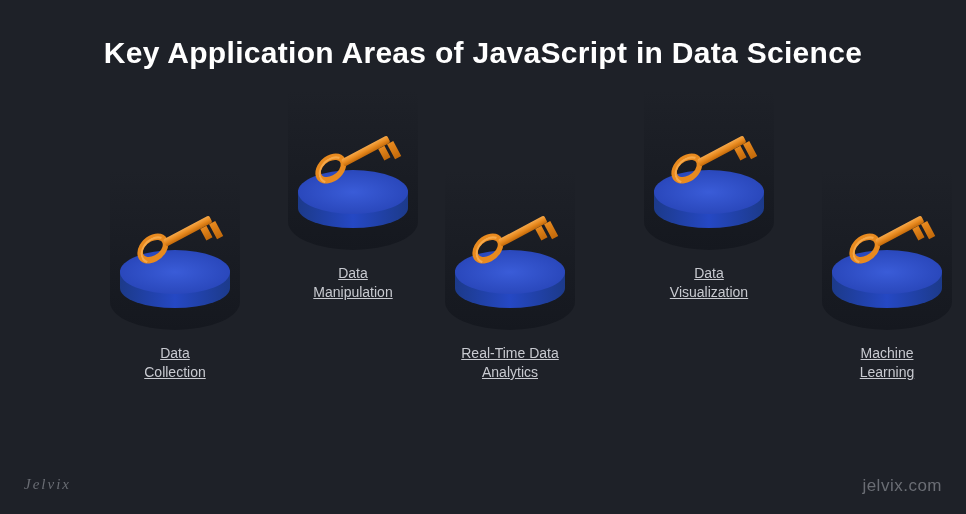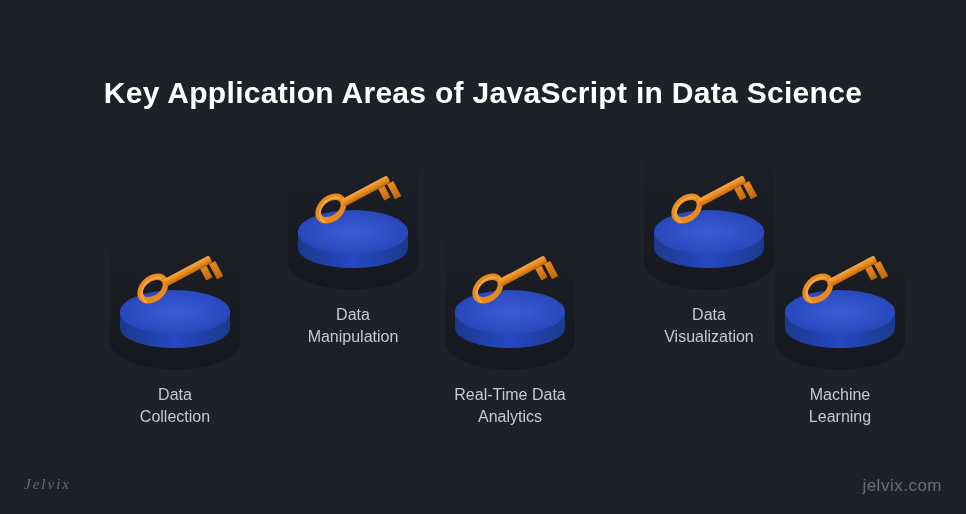--- a/index.html
+++ b/index.html
@@ -15,40 +15,39 @@
       position: relative;
       overflow: hidden;
     }
     .title {
       color: #ffffff;
       font-size: 30px;
       font-weight: 700;
       text-align: center;
       padding-top: 36px;
       letter-spacing: 0.3px;
-      margin-top: 40px;
     }
     .cards-container {
       position: relative;
       width: 100%;
       height: 340px;
       margin-top: 20px;
     }
     .card {
       position: absolute;
       width: 150px;
       text-align: center;
     }
     .card.low { top: 80px; }
     .card.high { top: 0px; }
     .card-1 { left: 100px; }
     .card-2 { left: 278px; }
     .card-3 { left: 435px; }
     .card-4 { left: 634px; }
-    .card-5 { left: 765px; }
+    .card-5 { left: 812px; }
     .card-visual {
       width: 130px;
       height: 160px;
       margin: 0 auto;
       position: relative;
       background: linear-gradient(180deg, rgba(30,33,40,0.2) 0%, rgba(20,23,30,0.9) 100%);
       border-radius: 2px;
       border-bottom-left-radius: 65px 28px;
       border-bottom-right-radius: 65px 28px;
     }
@@ -129,25 +128,26 @@
     .key-tooth2 {
       position: absolute;
       left: 78px;
       top: 40px;
       width: 7px;
       height: 17px;
       background: linear-gradient(180deg, #e88a1f 0%, #c2690a 100%);
     }
     .card-label {
       color: #c8cad0;
-      font-size: 16px;
+      font-size: 14px;
       line-height: 1.35;
       margin-top: 14px;
       font-weight: 400;
       white-space: pre-line;
+      text-decoration: underline;
     }
     .footer {
       position: absolute;
       bottom: 18px;
       left: 0;
       right: 0;
       display: flex;
       justify-content: space-between;
       padding: 0 24px;
       color: #6a6d74;

